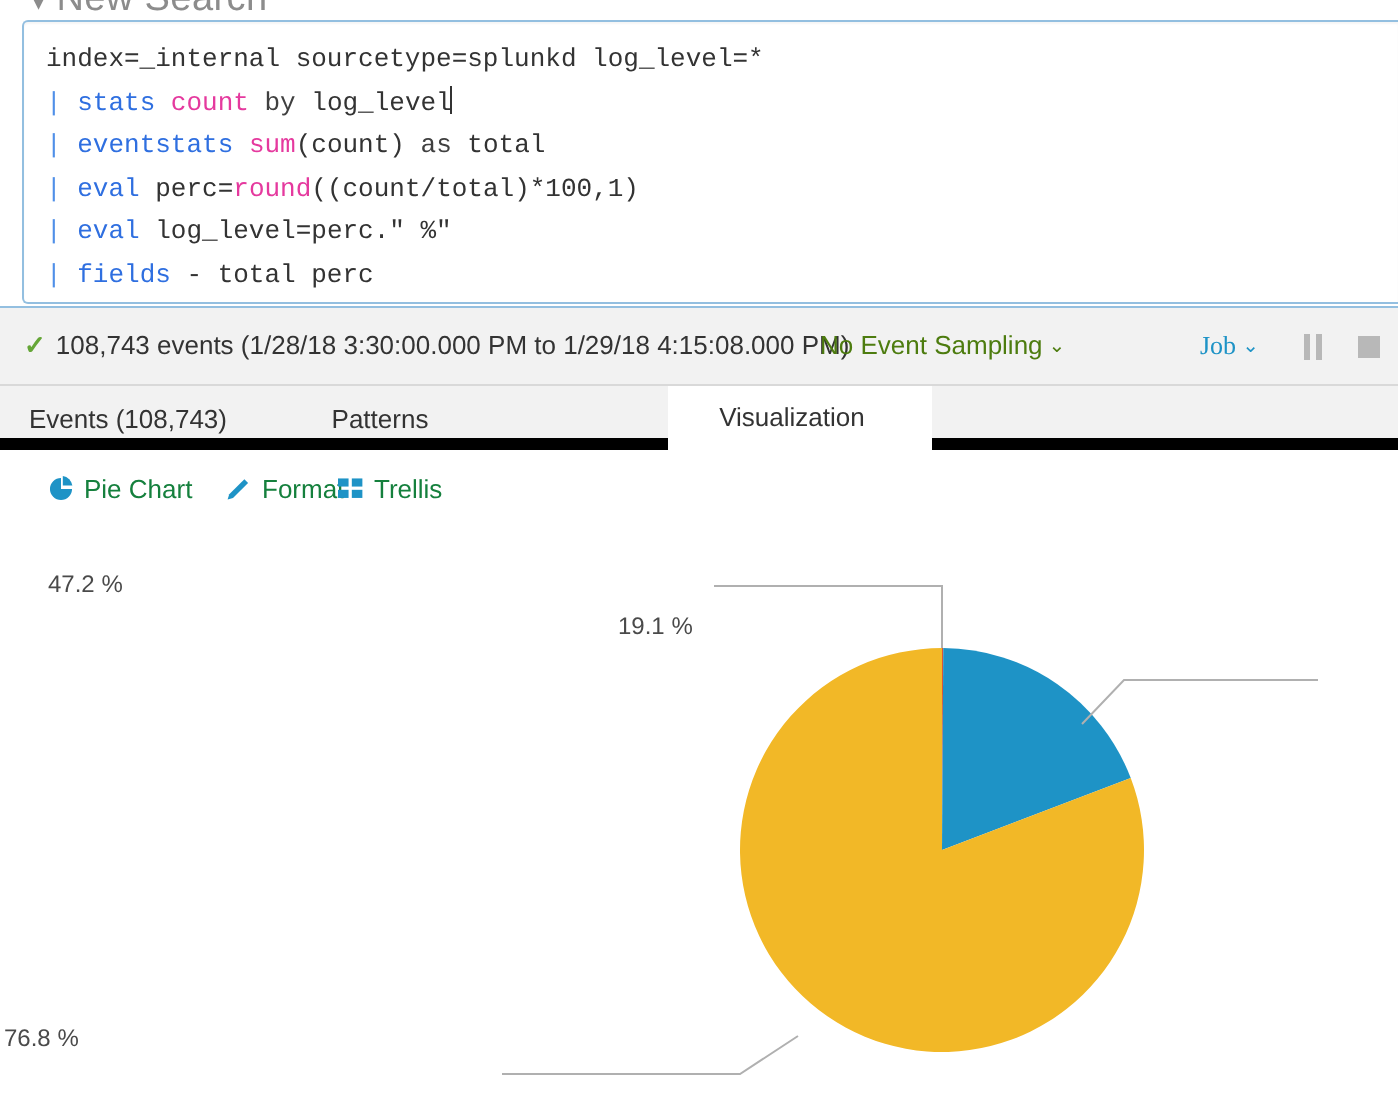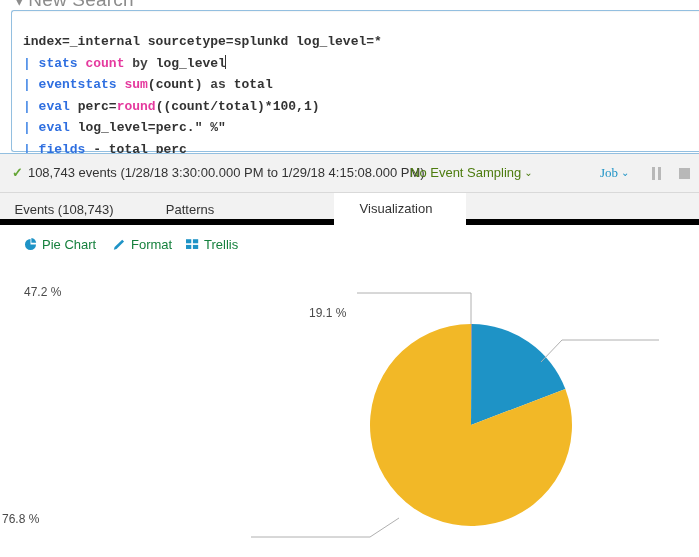--- a/index.html
+++ b/index.html
@@ -25,27 +25,26 @@
   .search-wrap {
     position: absolute; top: 10px; left: 11px;
     width: 688px; height: 142px;
     background: #ffffff;
     border: 1px solid #93bfe0;
     border-right: none;
     border-radius: 3px 0 0 3px;
     box-shadow: inset 0 1px 1px rgba(0,0,0,.04);
   }
   .spl {
-    position: absolute; top: 20px; left: 11px;
+    position: absolute; top: 8px; left: 11px;
     font-family: "Liberation Mono", "DejaVu Sans Mono", monospace;
     font-size: 13px;
     line-height: 21.5px;
     color: #333333;
     white-space: pre;
-    font-weight: bold;
   }
   .spl .ln { display: block; height: 21.5px; }
   .tok-cmd   { color: #2f6fe0; }
   .tok-pipe  { color: #4f8fe8; }
   .tok-fn    { color: #e5399e; }
   .tok-kw    { color: #404040; }
   .caretbar {
     display: inline-block; width: 1px; height: 14px;
     background: #333; vertical-align: -2px;
     margin-left: -1px;
@@ -198,21 +197,21 @@
             <path d="M9.1 0v5.9H15A6.9 6.9 0 0 0 9.1 0z" fill="#1e93c6"></path>
           </svg></span>
         <span>Pie Chart</span>
       </div>
       <div class="vt-item" style="left: 113px;">
         <span class="vt-ico"><svg width="13" height="13" viewBox="0 0 16 16">
             <path d="M1 14.5l1-3.3L11.3 2l2.3 2.3L4.3 13.5z" fill="#1e93c6"></path>
           </svg></span>
         <span>Format</span>
       </div>
-      <div class="vt-item" style="left: 186px;">
+      <div class="vt-item" style="left: 169px;">
         <span class="vt-ico"><svg width="13" height="11" viewBox="0 0 16 13">
             <rect x="0" y="0" width="6.5" height="5" fill="#1e93c6"></rect>
             <rect x="8.5" y="0" width="6.5" height="5" fill="#1e93c6"></rect>
             <rect x="0" y="7" width="6.5" height="5" fill="#1e93c6"></rect>
             <rect x="8.5" y="7" width="6.5" height="5" fill="#1e93c6"></rect>
           </svg></span>
         <span>Trellis</span>
       </div>
     </div>
 

